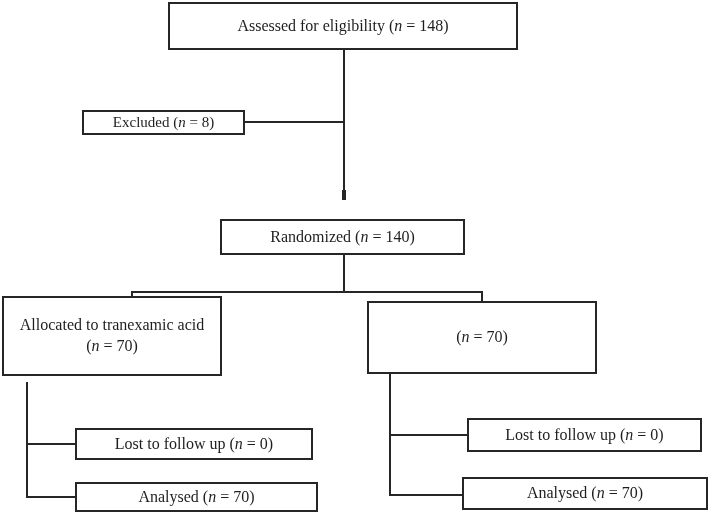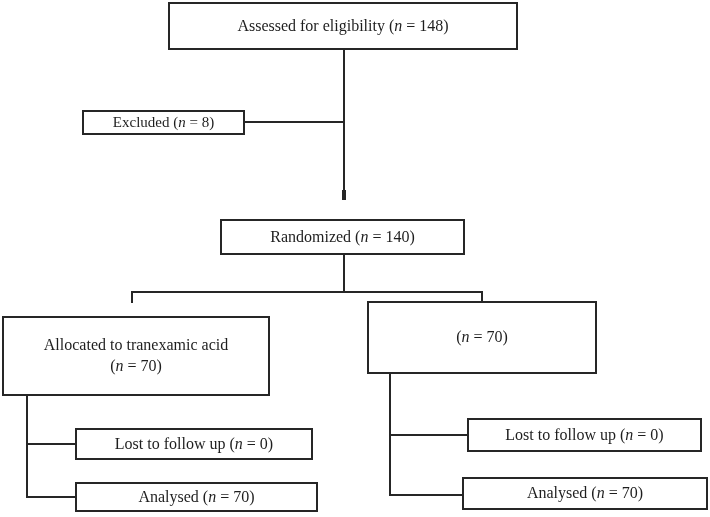--- a/index.html
+++ b/index.html
@@ -34,21 +34,21 @@
     position: absolute;
     background: #262626;
   }
   .var {
     font-style: italic;
   }
   
   #box-assessed      { left: 168px; top: 2px;   width: 350px; height: 48px; }
   #box-excluded      { left: 82px;  top: 110px; width: 163px; height: 25px; font-size: 15px; }
   #box-randomized    { left: 220px; top: 200px; width: 245px; height: 36px; margin-top: 19px; }
-  #box-alloc-tx      { left: 2px;   top: 316px; width: 268px; height: 80px; }
+  #box-alloc-tx      { left: 2px;   top: 296px; width: 220px; height: 80px; }
   #box-alloc-ctrl    { left: 367px; top: 301px; width: 230px; height: 73px; }
   #box-lost-tx       { left: 75px;  top: 428px; width: 238px; height: 32px; }
   #box-analysed-tx   { left: 75px;  top: 482px; width: 243px; height: 30px; }
   #box-lost-ctrl     { left: 467px; top: 418px; width: 235px; height: 34px; }
   #box-analysed-ctrl { left: 462px; top: 477px; width: 246px; height: 33px; }
 </style>
 </head>
 <body>
 
 <div id="canvas">

